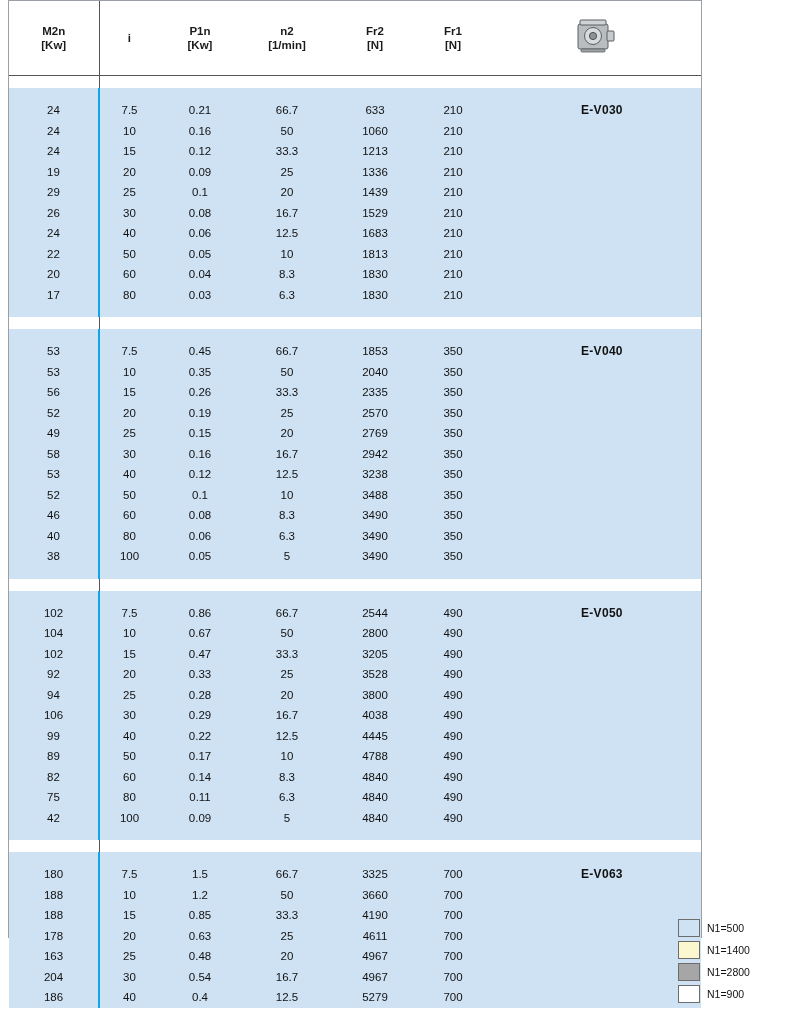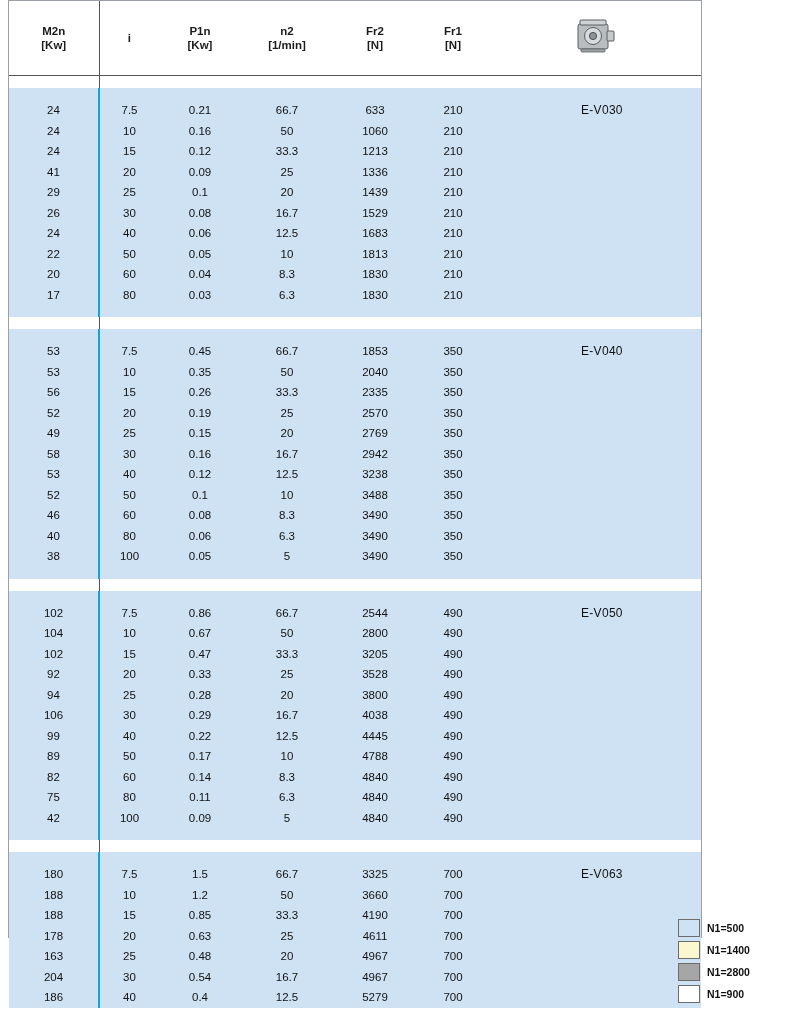--- a/index.html
+++ b/index.html
@@ -84,21 +84,21 @@
     text-align: center;
     height: 20.5px;
     line-height: 20.5px;
     background: #cfe2f3;
     color: #111;
   }
   tbody td.rule {
     border-left: 2px solid #0ea5e9;
   }
   tbody td.model {
-    font-weight: normal;
+    font-weight: bold;
     font-size: 12px;
     text-align: left;
     padding-left: 92px;
     letter-spacing: 0.3px;
   }
   tbody td.blank-pad {
     height: 12px;
     line-height: 12px;
   }
 
@@ -116,21 +116,20 @@
   .legend {
     position: absolute;
     right: 12px;
     bottom: 8px;
     width: 110px;
   }
   .legend-row {
     display: flex;
     align-items: center;
     height: 22px;
-    font-weight: bold;
   }
   .legend-swatch {
     width: 22px;
     height: 18px;
     border: 1px solid #6d6d6d;
     box-sizing: border-box;
     margin-right: 7px;
     flex: 0 0 auto;
   }
   .legend-label {
@@ -233,21 +232,21 @@
         <tr class="group">
           <td>24</td>
           <td class="rule">15</td>
           <td>0.12</td>
           <td>33.3</td>
           <td>1213</td>
           <td>210</td>
           <td class="model"></td>
         </tr>
         <tr class="group">
-          <td>41</td>
+          <td>19</td>
           <td class="rule">20</td>
           <td>0.09</td>
           <td>25</td>
           <td>1336</td>
           <td>210</td>
           <td class="model"></td>
         </tr>
         <tr class="group">
           <td>29</td>
           <td class="rule">25</td>

